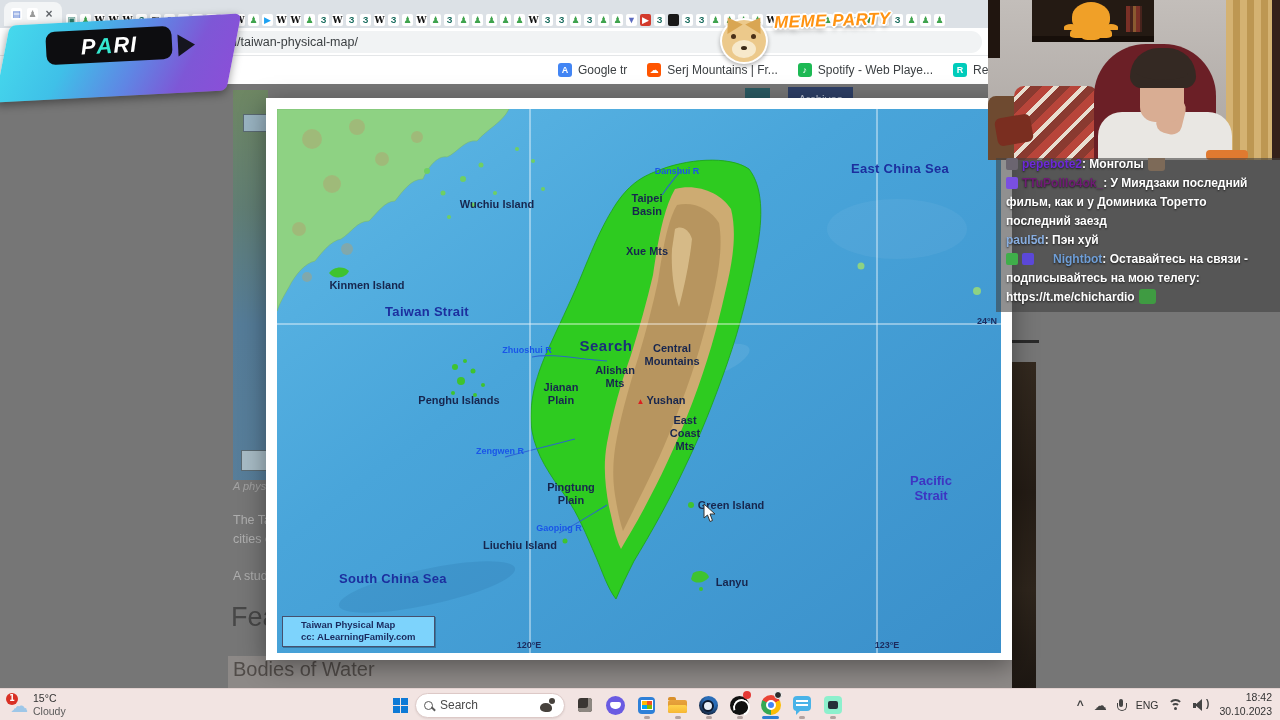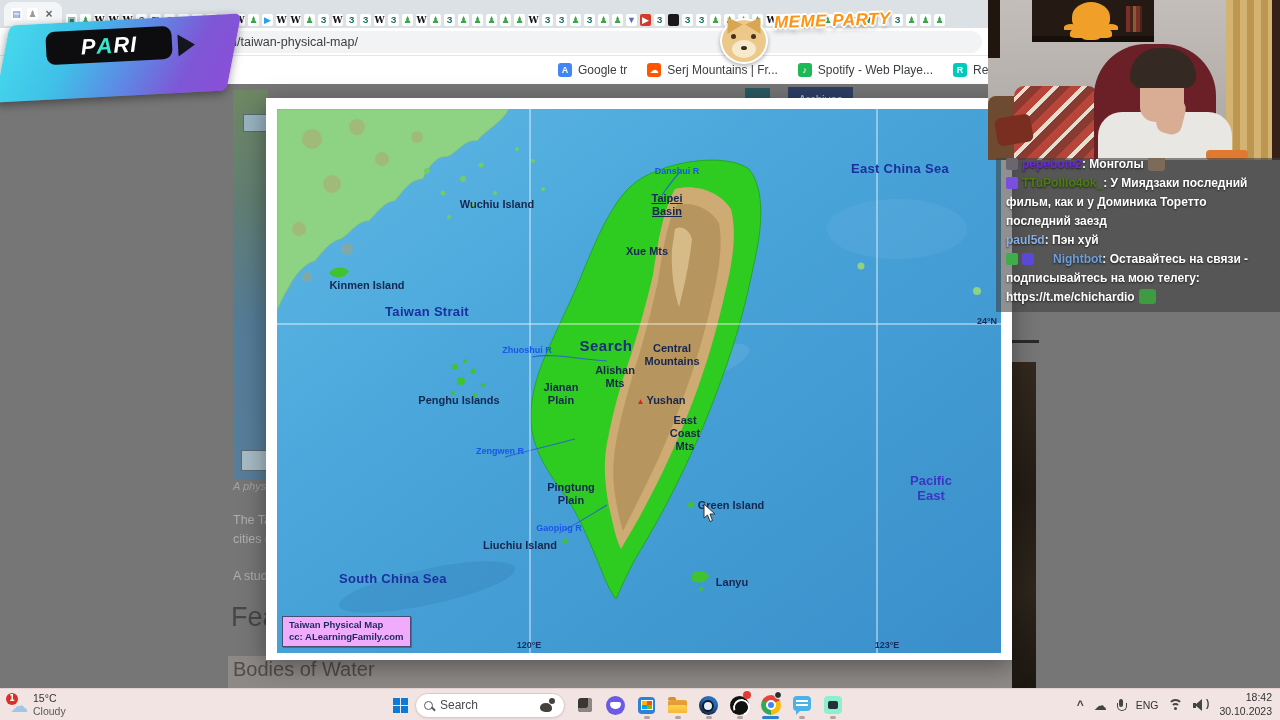--- a/index.html
+++ b/index.html
@@ -41,21 +41,21 @@
 .map svg.base{position:absolute;left:0;top:0}
 .ml{position:absolute;transform:translate(-50%,-50%);white-space:pre-line;text-align:center;font-weight:bold;line-height:1.18;z-index:5}
 .ml.sea{color:#1c2f9e;font-size:13px;letter-spacing:.3px}
 .ml.pac{color:#3d35c2;font-size:13px}
 .ml.isl{color:#17264e;font-size:11px}
 .ml.ter{color:#17264e;font-size:11px}
 .ml.big{color:#1a2f7a;font-size:15px;letter-spacing:.5px}
 .ml.river{color:#1a56e8;font-size:9px}
 .ml.axis{color:#1c2b5e;font-size:9px}
 .mk{color:#dc1f1f;font-size:8px;margin-right:2px}
-.map-legend{position:absolute;left:5px;top:507px;background:#f0abfc;border:1px solid #46506e;padding:2px 6px;font-size:9.5px;font-weight:bold;color:#1a2a5e;line-height:1.3;z-index:6;box-shadow:1px 1px 0 rgba(0,0,0,.25)}
+.map-legend{position:absolute;left:5px;top:507px;background:#7dd3fc;border:1px solid #46506e;padding:2px 18px;font-size:9.5px;font-weight:bold;color:#1a2a5e;line-height:1.3;z-index:6;box-shadow:1px 1px 0 rgba(0,0,0,.25)}
 .cursor{position:absolute;left:426px;top:394px;z-index:9}
 
 .cam{position:absolute;left:988px;top:0;width:292px;height:160px;overflow:hidden;background:linear-gradient(180deg,#c3beba,#aba5a1);z-index:40}
 .cam div{position:absolute}
 .cam-shelfdark{left:0;top:0;width:12px;height:58px;background:#20150f}
 .cam-shelf{left:44px;top:0;width:122px;height:42px;background:#241a13;box-shadow:inset 0 -6px 0 #170f0a}
 .cam-books{left:138px;top:6px;width:16px;height:26px;background:repeating-linear-gradient(90deg,#7a3026 0 4px,#47231c 4px 7px,#8a5a30 7px 10px)}
 .cam-octo{left:84px;top:2px;width:38px;height:30px;background:#f0a028;border-radius:55% 55% 45% 45%;box-shadow:-12px 16px 0 -10px #f0a028,0 18px 0 -10px #f0a028,12px 16px 0 -10px #f0a028,20px 10px 0 -12px #f0a028,-20px 10px 0 -12px #f0a028}
 .cam-curtain{right:8px;top:0;width:46px;height:160px;background:repeating-linear-gradient(90deg,#d4b272 0 7px,#bd9752 7px 14px)}
 .cam-edge{right:0;top:0;width:8px;height:160px;background:#35201a}
@@ -363,32 +363,32 @@
             <line x1="253" y1="0" x2="253" y2="544"></line>
             <line x1="600" y1="0" x2="600" y2="544"></line>
             <line x1="0" y1="215" x2="724" y2="215"></line>
           </g>
         </svg>
         <div style="position:absolute;inset:0">
             <div class="ml sea" style="left: 623px; top: 60px;"><span>East China Sea</span></div>
             <div class="ml sea" style="left: 150px; top: 203px;"><span>Taiwan Strait</span></div>
             <div class="ml sea" style="left: 116px; top: 470px;"><span>South China Sea</span></div>
             <div class="ml pac" style="left: 654px; top: 379px;"><span>Pacific
-East</span></div>
+Strait</span></div>
             <div class="ml isl" style="left: 220px; top: 95px;"><span>Wuchiu Island</span></div>
             <div class="ml isl" style="left: 90px; top: 176px;"><span>Kinmen Island</span></div>
             <div class="ml isl" style="left: 182px; top: 291px;"><span>Penghu Islands</span></div>
             <div class="ml isl" style="left: 243px; top: 436px;"><span>Liuchiu Island</span></div>
             <div class="ml isl" style="left: 454px; top: 396px;"><span>Green Island</span></div>
             <div class="ml isl" style="left: 455px; top: 473px;"><span>Lanyu</span></div>
             <div class="ml river" style="left: 400px; top: 62px;"><span>Danshui R</span></div>
             <div class="ml river" style="left: 250px; top: 241px;"><span>Zhuoshui R</span></div>
             <div class="ml river" style="left: 223px; top: 342px;"><span>Zengwen R</span></div>
             <div class="ml river" style="left: 282px; top: 419px;"><span>Gaoping R</span></div>
-            <div class="ml ter" style="left: 390px; top: 96px; text-decoration: underline;"><span>Taipei
+            <div class="ml ter" style="left: 370px; top: 96px;"><span>Taipei
 Basin</span></div>
             <div class="ml ter" style="left: 370px; top: 142px;"><span>Xue Mts</span></div>
             <div class="ml big" style="left: 329px; top: 237px;"><span>Search</span></div>
             <div class="ml ter" style="left: 395px; top: 246px;"><span>Central
 Mountains</span></div>
             <div class="ml ter" style="left: 338px; top: 268px;"><span>Alishan
 Mts</span></div>
             <div class="ml ter" style="left: 284px; top: 285px;"><span>Jianan
 Plain</span></div>
             <div class="ml ter" style="left: 384px; top: 291px;"><span class="mk">▲</span><span>Yushan</span></div>
@@ -426,21 +426,21 @@
     <div class="cam-shirt"></div>
     <div class="cam-hand"></div>
     <div class="cam-face"></div>
     <div class="cam-hair"></div>
     <div class="cam-fringe"></div>
     <div class="cam-band"></div>
   </div>
 
   <div class="chat">
       <div class="msg"><span class="badge" style="background: rgb(107, 101, 112);"></span><span class="uname" style="color: #6d28d9;">pepebote2</span><span>: </span><span>Монголы</span><span class="emote" style="background: rgb(125, 106, 88);"></span></div>
-      <div class="msg"><span class="badge" style="background: rgb(122, 79, 224);"></span><span class="uname" style="color: #4d7c0f;">TTuPolllo4ok_</span><span>: </span><span>У Миядзаки последний фильм, как и у Доминика Торетто последний заезд</span></div>
+      <div class="msg"><span class="badge" style="background: rgb(122, 79, 224);"></span><span class="uname" style="color: #701a75;">TTuPolllo4ok_</span><span>: </span><span>У Миядзаки последний фильм, как и у Доминика Торетто последний заезд</span></div>
       <div class="msg"><span class="uname" style="color: rgb(136, 174, 224);">paul5d</span><span>: </span><span>Пэн хуй</span></div>
       <div class="msg"><span class="badge" style="background: rgb(63, 174, 74);"></span><span class="badge" style="background: rgb(91, 72, 216);"></span><span class="uname" style="color: rgb(111, 159, 216); margin-left: 15px;">Nightbot</span><span>: </span><span>Оставайтесь на связи - подписывайтесь на мою телегу: https://t.me/chichardio</span><span class="emote" style="background: rgb(63, 155, 66);"></span></div>
     </div>
 
   <div class="meme">
     <div class="meme-title">MEME PARTY</div>
     <div class="meme-doge">
       <span class="doge-muzzle"></span>
       <span class="doge-eye1"></span>
       <span class="doge-eye2"></span>

